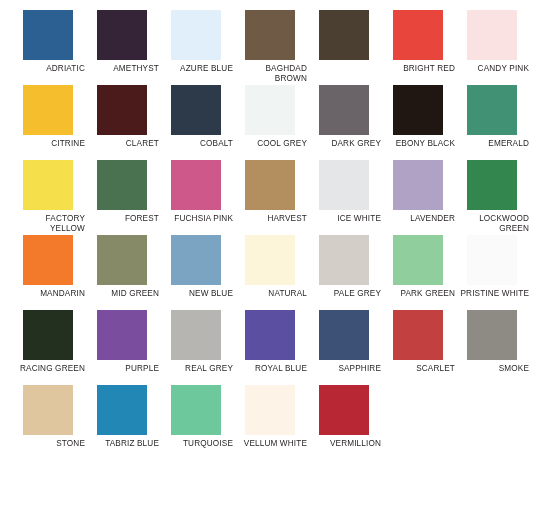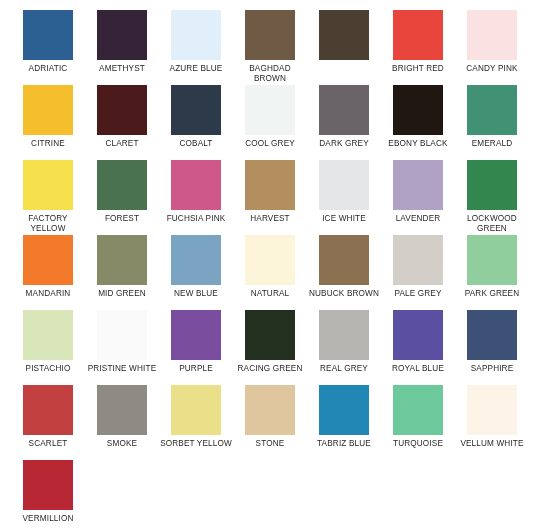--- a/index.html
+++ b/index.html
@@ -34,21 +34,21 @@
     width: 50px;
     height: 50px;
     flex: 0 0 50px;
   }
   .swatch-label {
     margin-top: 4px;
     font-size: 8.2px;
     line-height: 10px;
     letter-spacing: 0.15px;
     color: #231f20;
-    text-align: center;
+    text-align: right;
     width: 74px;
     text-transform: uppercase;
     word-wrap: break-word;
   }
 </style>
 </head>
 <body>
 
 <div id="swatch-grid">
     <div class="swatch-cell">
@@ -144,70 +144,58 @@
     </div>
     <div class="swatch-cell">
       <div class="swatch-chip" style="background-color: rgb(123, 163, 194);"></div>
       <div class="swatch-label">NEW BLUE</div>
     </div>
     <div class="swatch-cell">
       <div class="swatch-chip" style="background-color: rgb(252, 245, 218);"></div>
       <div class="swatch-label">NATURAL</div>
     </div>
     <div class="swatch-cell">
-      <div class="swatch-chip" style="background-color: rgb(139, 113, 81);"></div>
-      <div class="swatch-label">NUBUCK BROWN</div>
-    </div>
-    <div class="swatch-cell">
       <div class="swatch-chip" style="background-color: rgb(211, 206, 200);"></div>
       <div class="swatch-label">PALE GREY</div>
     </div>
     <div class="swatch-cell">
       <div class="swatch-chip" style="background-color: rgb(144, 206, 158);"></div>
       <div class="swatch-label">PARK GREEN</div>
     </div>
     <div class="swatch-cell">
-      <div class="swatch-chip" style="background-color: rgb(217, 230, 186);"></div>
-      <div class="swatch-label">PISTACHIO</div>
-    </div>
-    <div class="swatch-cell">
       <div class="swatch-chip" style="background-color: rgb(250, 250, 250);"></div>
       <div class="swatch-label">PRISTINE WHITE</div>
     </div>
     <div class="swatch-cell">
+      <div class="swatch-chip" style="background-color: rgb(35, 48, 31);"></div>
+      <div class="swatch-label">RACING GREEN</div>
+    </div>
+    <div class="swatch-cell">
       <div class="swatch-chip" style="background-color: rgb(122, 77, 158);"></div>
       <div class="swatch-label">PURPLE</div>
     </div>
     <div class="swatch-cell">
-      <div class="swatch-chip" style="background-color: rgb(35, 48, 31);"></div>
-      <div class="swatch-label">RACING GREEN</div>
-    </div>
-    <div class="swatch-cell">
       <div class="swatch-chip" style="background-color: rgb(182, 181, 177);"></div>
       <div class="swatch-label">REAL GREY</div>
     </div>
     <div class="swatch-cell">
       <div class="swatch-chip" style="background-color: rgb(90, 79, 160);"></div>
       <div class="swatch-label">ROYAL BLUE</div>
     </div>
     <div class="swatch-cell">
       <div class="swatch-chip" style="background-color: rgb(61, 81, 119);"></div>
       <div class="swatch-label">SAPPHIRE</div>
     </div>
     <div class="swatch-cell">
       <div class="swatch-chip" style="background-color: rgb(194, 64, 63);"></div>
       <div class="swatch-label">SCARLET</div>
     </div>
     <div class="swatch-cell">
       <div class="swatch-chip" style="background-color: rgb(142, 139, 133);"></div>
       <div class="swatch-label">SMOKE</div>
-    </div>
-    <div class="swatch-cell">
-      <div class="swatch-chip" style="background-color: rgb(235, 224, 138);"></div>
-      <div class="swatch-label">SORBET YELLOW</div>
     </div>
     <div class="swatch-cell">
       <div class="swatch-chip" style="background-color: rgb(224, 198, 159);"></div>
       <div class="swatch-label">STONE</div>
     </div>
     <div class="swatch-cell">
       <div class="swatch-chip" style="background-color: rgb(35, 135, 182);"></div>
       <div class="swatch-label">TABRIZ BLUE</div>
     </div>
     <div class="swatch-cell">

